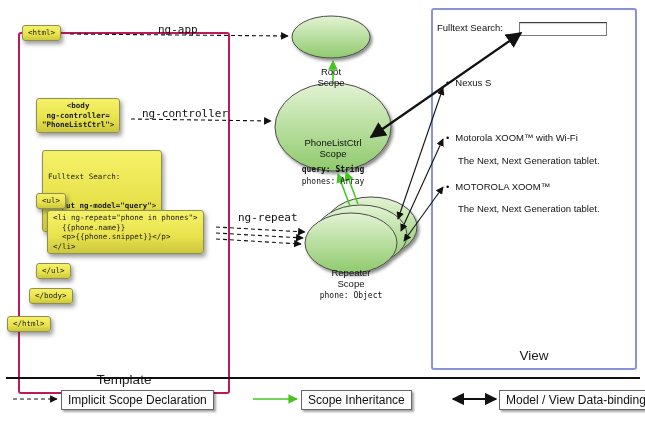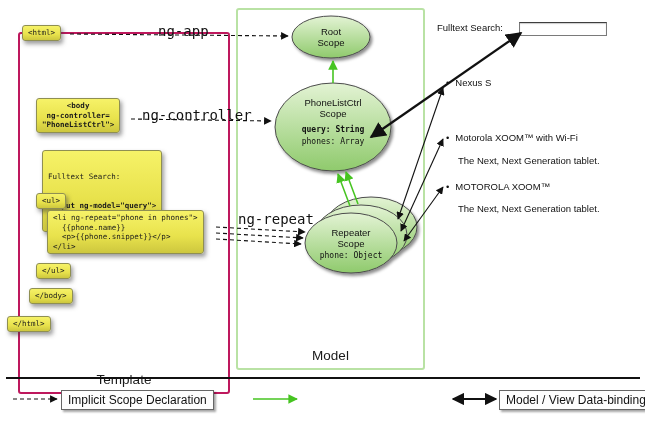--- a/index.html
+++ b/index.html
@@ -8,41 +8,41 @@
   .col-template{left:18px;width:208px;border:2px solid #be185d;margin-top:24px;}
   .col-model{left:236px;width:185px;border:2px solid #b9e2a4;}
   .col-view{left:431px;width:202px;border:2px solid #8a93d6;}
   .col-label{position:absolute;left:0;right:0;bottom:5px;text-align:center;font-size:13.5px;color:#1a1a1a;}
   .overlay{position:absolute;left:0;top:0;z-index:2;pointer-events:none;}
   .codebox{position:absolute;z-index:3;background:linear-gradient(180deg,#f6f268 0%,#e8e24c 60%,#cdc73e 100%);
     border:1px solid #8f8f52;border-radius:3px;box-shadow:2px 3px 4px rgba(60,60,60,.5);
     font-family:"DejaVu Sans Mono",monospace;font-size:7.5px;line-height:9.5px;color:#1a1a1a;
     padding:2px 5px;white-space:pre;}
   .b{font-weight:bold;text-align:center;}
-  .mono-label{position:absolute;z-index:3;font-family:"DejaVu Sans Mono",monospace;font-size:14px;color:#111;}
-  .etext{position:absolute;z-index:3;text-align:center;white-space:pre-line;}
+  .mono-label{position:absolute;z-index:3;font-family:"DejaVu Sans Mono",monospace;font-size:11px;color:#111;}
+  .etext{position:absolute;z-index:3;text-align:center;white-space:pre-line;margin-top:40px;}
   .etitle{font-size:9.5px;line-height:11px;color:#111;}
   .eprop{font-family:"DejaVu Sans Mono",monospace;font-size:8px;color:#111;}
   .vtext{position:absolute;z-index:1;font-size:9.5px;color:#111;}
   .bullet{display:inline-block;margin-right:6px;}
   .vinput{position:absolute;z-index:1;left:519px;top:22px;width:86px;height:12px;background:#fff;
     border:1px solid #7a7a7a;border-top-color:#3e3e3e;box-shadow:inset 0 1px 1px rgba(0,0,0,.2);}
   .legend-box{position:absolute;z-index:3;border:1px solid #666;background:#fdfdfd;
     box-shadow:1.5px 1.5px 2px rgba(0,0,0,.35);font-size:12px;padding:2px 6px;color:#111;white-space:nowrap;}
 </style>
 </head>
 <body>
 
 <div class="stage">
 
   <div class="col col-template">
     <div class="col-label">Template</div>
   </div>
-  <div class="col col-model">
-    <div class="col-label">Model</div>
+  <div class="col col-view">
+    <div class="col-label">View</div>
   </div>
 
   <svg class="overlay" width="645" height="425" viewBox="0 0 645 425">
     <defs>
       <linearGradient id="gGreen" x1="0" y1="0" x2="0" y2="1">
         <stop offset="0" stop-color="#e3f3d4"></stop>
         <stop offset="1" stop-color="#8fca6c"></stop>
       </linearGradient>
       <filter id="ds" x="-40%" y="-40%" width="180%" height="180%">
         <feDropShadow dx="2" dy="2.5" stdDeviation="1.8" flood-opacity="0.45"></feDropShadow>
@@ -130,15 +130,16 @@
     <span class="bullet">•</span><span>Motorola XOOM™ with Wi-Fi</span>
   </div>
   <div class="vtext" style="left:458px;top:155px">The Next, Next Generation tablet.</div>
 
   <div class="vtext" style="left:446px;top:181px">
     <span class="bullet">•</span><span>MOTOROLA XOOM™</span>
   </div>
   <div class="vtext" style="left:458px;top:203px">The Next, Next Generation tablet.</div>
 
   <div class="legend-box" style="left:61px;top:390px">Implicit Scope Declaration</div>
+  <div class="legend-box" style="left:301px;top:390px">Scope Inheritance</div>
   <div class="legend-box" style="left:499px;top:390px">Model / View Data-binding</div>
 
 </div>
 
 </body></html>

